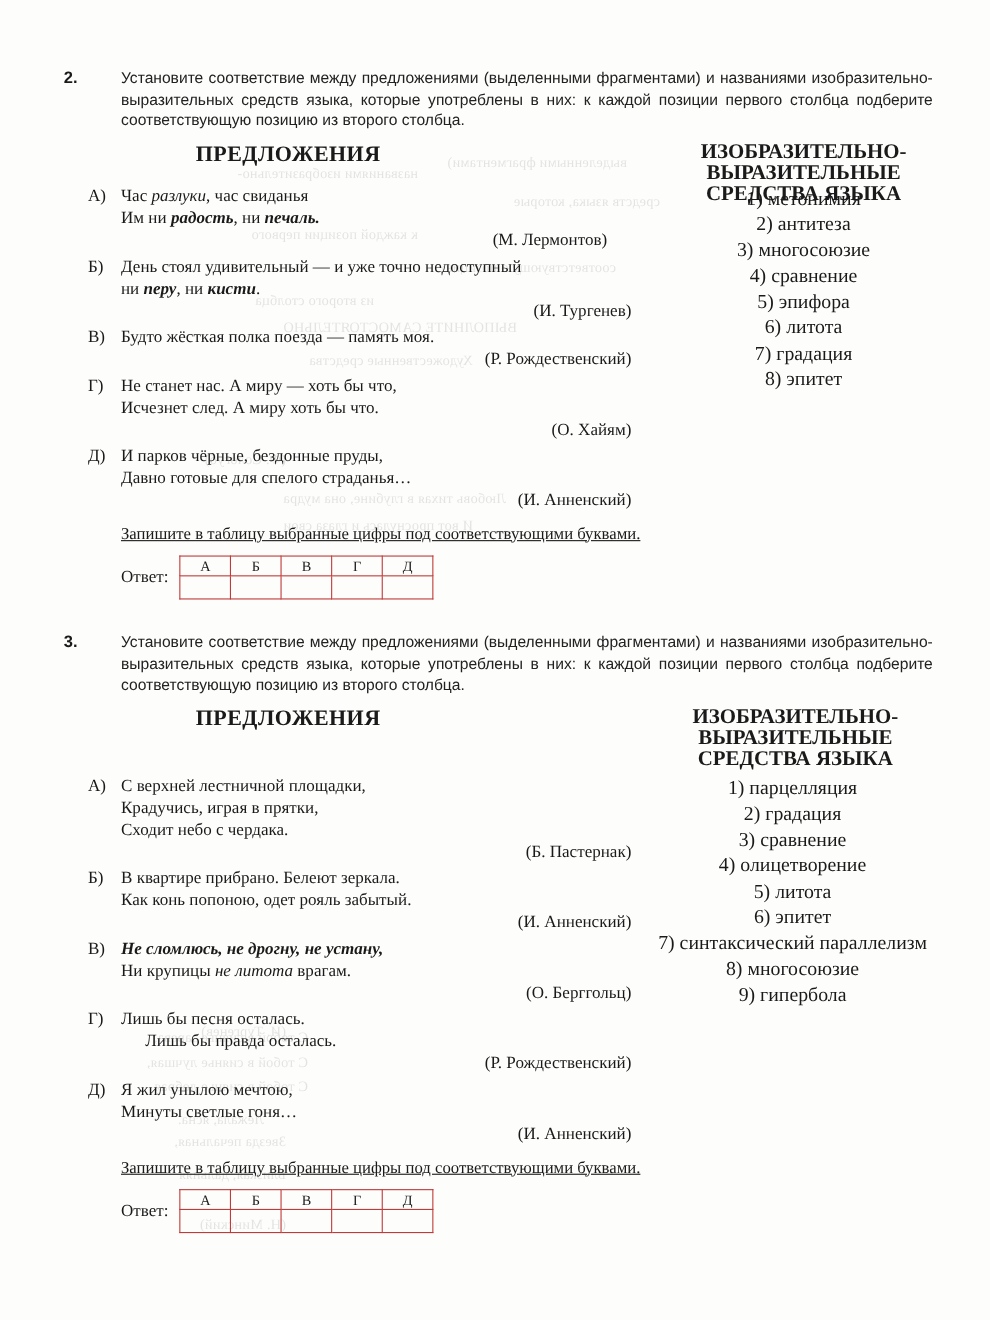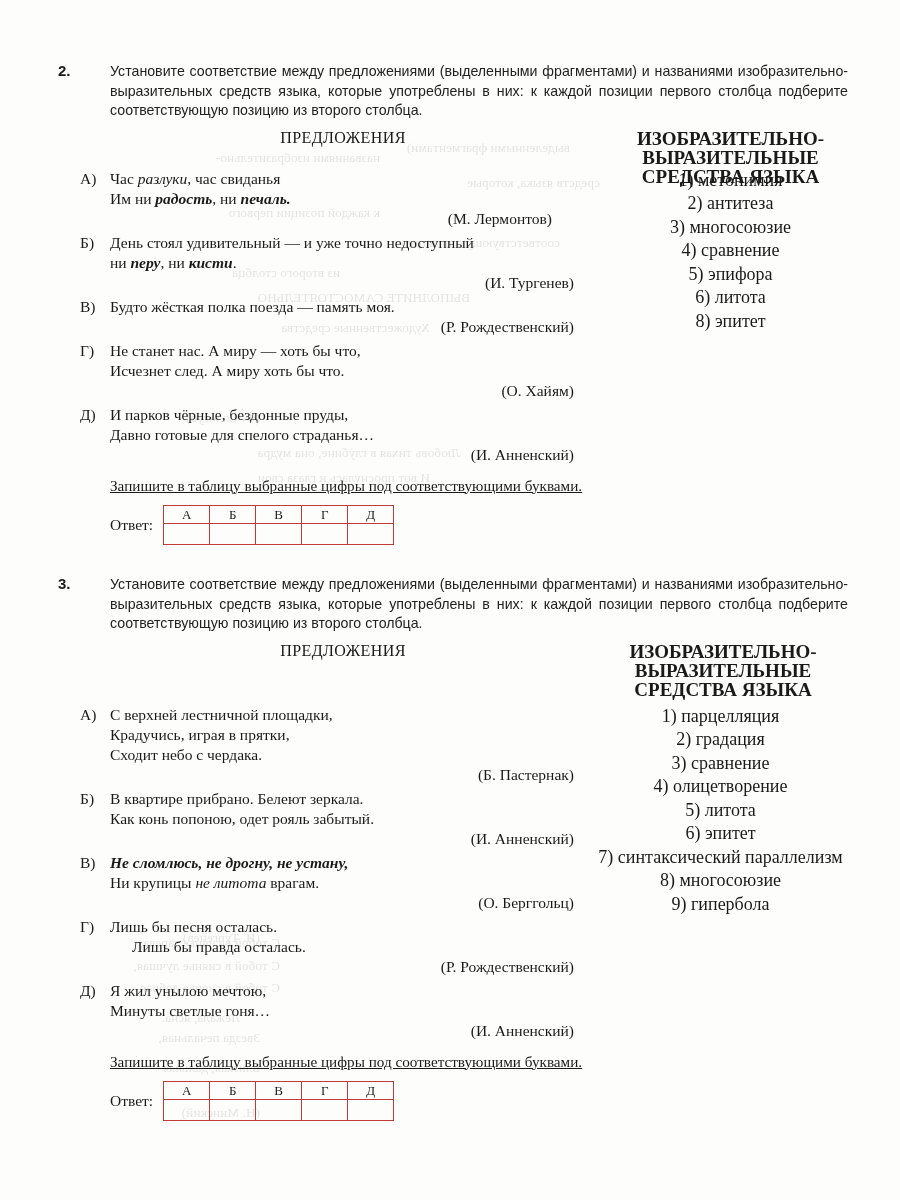--- a/index.html
+++ b/index.html
@@ -66,23 +66,23 @@
   }
   .columns {
     margin-top: 8px;
     position: relative;
   }
   .col-head-left {
     position: absolute;
     left: 120px;
     top: 0;
     width: 330px;
-    text-align: center;
-    font-weight: normal;
-    font-size: 16px;
+    text-align: left;
+    font-weight: bold;
+    font-size: 20px;
     letter-spacing: 0.4px;
   }
   .col-head-right {
     position: absolute;
     right: 0;
     top: 0;
     width: 235px;
     text-align: center;
     font-weight: bold;
     font-size: 19px;
@@ -238,20 +238,21 @@
           </div>
         </div>
 
         <div class="right-col" style="top:0;">
           <div class="opt">1) метонимия</div>
           <div class="opt">2) антитеза</div>
           <div class="opt">3) многосоюзие</div>
           <div class="opt">4) сравнение</div>
           <div class="opt">5) эпифора</div>
           <div class="opt">6) литота</div>
+          <div class="opt">7) градация</div>
           <div class="opt">8) эпитет</div>
         </div>
       </div>
 
       <div class="note">Запишите в таблицу выбранные цифры под соответствующими буквами.</div>
 
       <div class="answer-row">
         <span class="answer-label">Ответ:</span>
         <table class="answer">
           <tbody>

